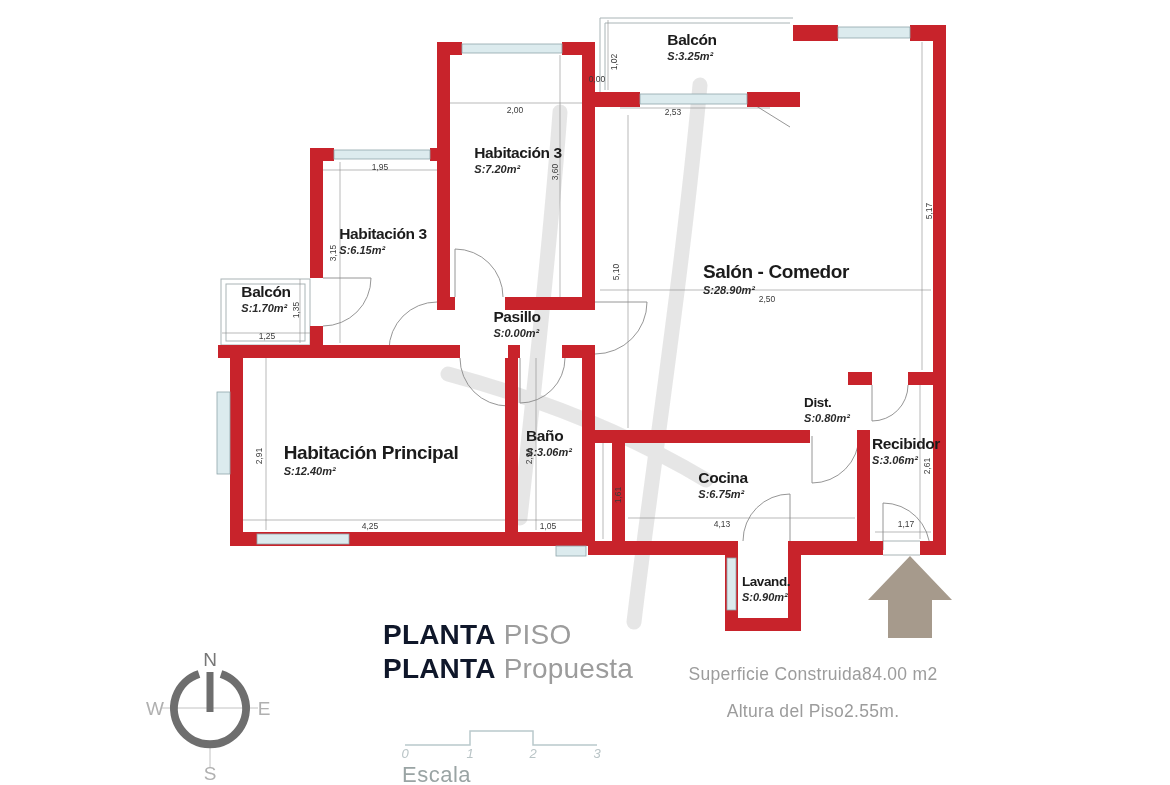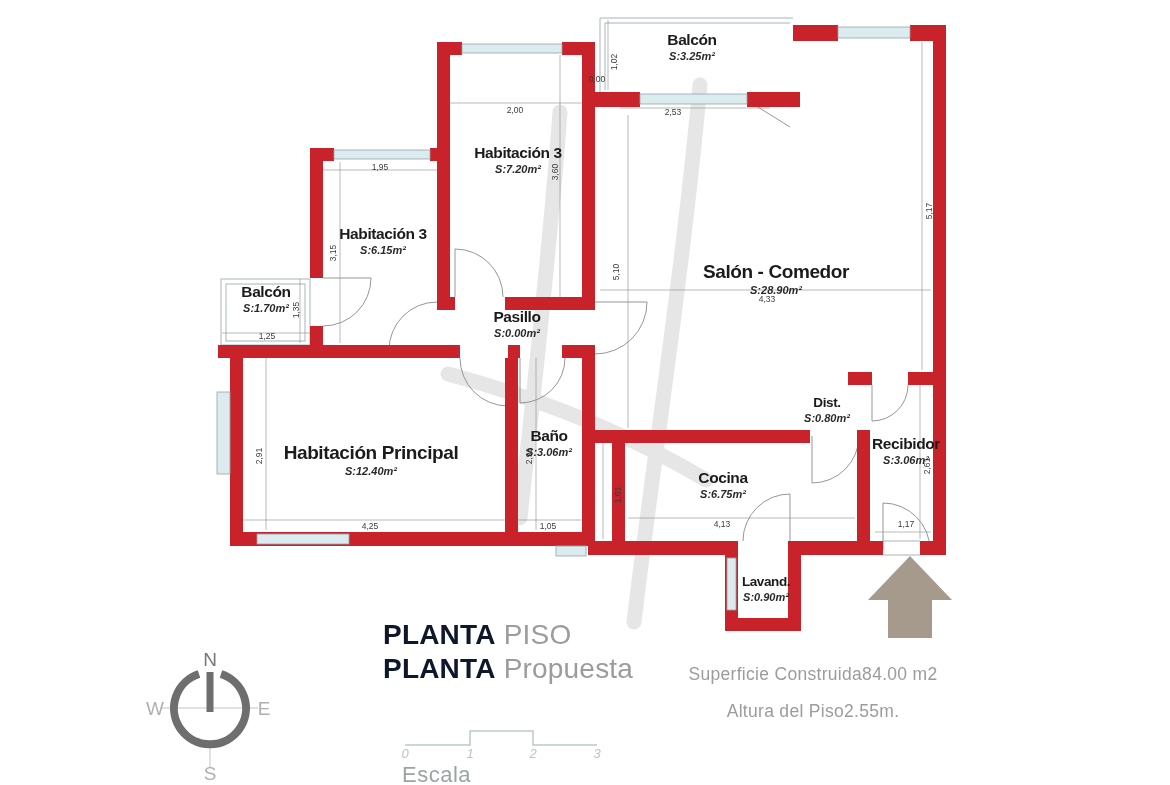--- a/index.html
+++ b/index.html
@@ -1,19 +1,19 @@
 <!DOCTYPE html>
 <html><head>
 <meta charset="utf-8">
 <style>
   html,body{margin:0;padding:0;background:#ffffff;}
   #stage{position:relative;width:1170px;height:785px;background:#ffffff;overflow:hidden;
          font-family:"Liberation Sans",sans-serif;}
   #plan-svg{position:absolute;left:0;top:0;}
-  .room{position:absolute;transform:translate(-50%,-50%);text-align:center;white-space:nowrap;z-index:5;}
+  .room{position:absolute;transform:translate(-50%,-50%);text-align:left;white-space:nowrap;z-index:5;}
   .room .nm{font-weight:bold;color:#1b1b1b;letter-spacing:-0.4px;line-height:1.05;}
   .room .ar{font-style:italic;font-weight:bold;font-size:11px;color:#2a2a2a;margin-top:2px;letter-spacing:0;}
   .room.lg .nm{font-size:19px;margin-top:36px;}
   .room.md .nm{font-size:15.5px;}
   .room.sm .nm{font-size:13.5px;}
   .dim{position:absolute;font-size:8.5px;color:#3a3a3a;transform:translate(-50%,-50%);
        white-space:nowrap;z-index:4;}
   .dim.rot{transform:translate(-50%,-50%) rotate(-90deg);}
   #title-block{position:absolute;left:383px;top:618px;font-size:28px;line-height:34px;
                letter-spacing:0.2px;white-space:nowrap;}
@@ -199,21 +199,21 @@
   <div class="dim rot" style="left:614px;top:62px">1,02</div>
   <div class="dim" style="left:597px;top:79px">0,00</div>
   <div class="dim" style="left:673px;top:112px">2,53</div>
   <div class="dim" style="left:515px;top:110px">2,00</div>
   <div class="dim rot" style="left:555px;top:172px">3,60</div>
   <div class="dim rot" style="left:616px;top:272px">5,10</div>
   <div class="dim" style="left:380px;top:167px">1,95</div>
   <div class="dim rot" style="left:333px;top:253px">3,15</div>
   <div class="dim" style="left:267px;top:336px">1,25</div>
   <div class="dim rot" style="left:296px;top:310px">1,35</div>
-  <div class="dim" style="left:767px;top:299px">4,33</div>
+  <div class="dim" style="left:767px;top:299px">2,50</div>
   <div class="dim rot" style="left:929px;top:211px">5,17</div>
   <div class="dim rot" style="left:259px;top:456px">2,91</div>
   <div class="dim" style="left:370px;top:526px">4,25</div>
   <div class="dim" style="left:548px;top:526px">1,05</div>
   <div class="dim rot" style="left:529px;top:456px">2,91</div>
   <div class="dim rot" style="left:618px;top:495px">1,61</div>
   <div class="dim" style="left:722px;top:524px">4,13</div>
   <div class="dim" style="left:906px;top:524px">1,17</div>
   <div class="dim rot" style="left:927px;top:466px">2,61</div>
 

